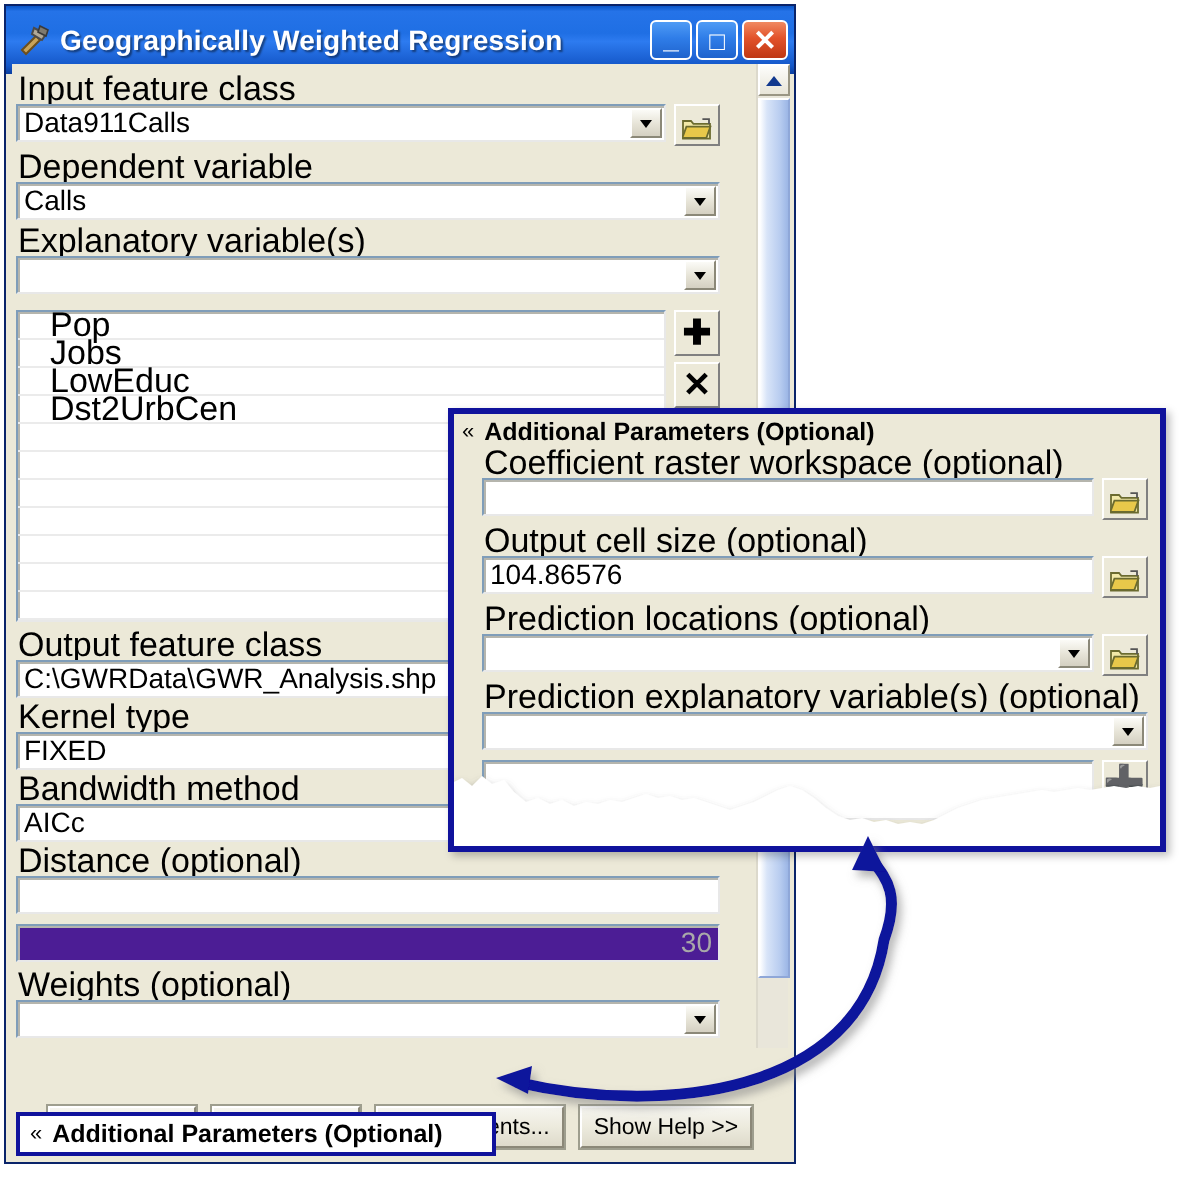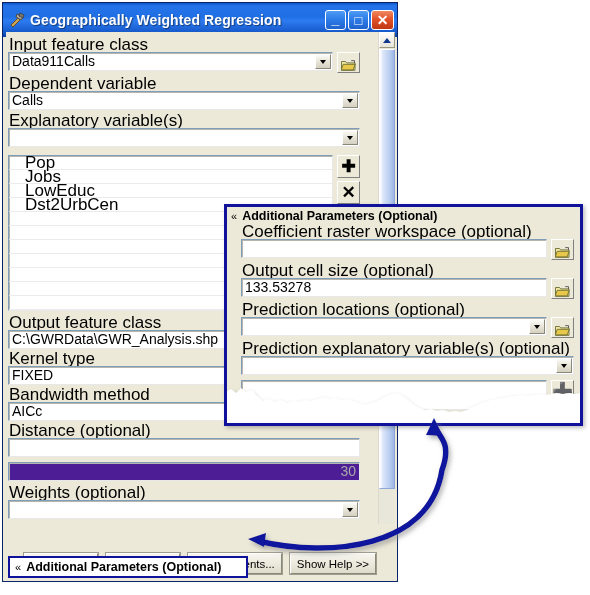--- a/index.html
+++ b/index.html
@@ -426,21 +426,21 @@
               <path d="M2.2 5.3 h12 l-2 5.6 h-12 z" fill="#e8c84a" stroke="#6b6b2f" stroke-width=".9"></path>
               <path d="M10.2 1.6 h3.3 v2.4" fill="none" stroke="#555" stroke-width=".9"></path>
             </svg>
           </span>
         </div>
       </div>
 
       <div style="height:4px"></div>
       <div class="lbl">Output cell size (optional)</div>
       <div class="fieldrow">
-        <div class="txt">133.53278</div>
+        <div class="txt">104.86576</div>
         <div class="iconbtn">
           <span class="folder">
             <svg width="15" height="12" viewBox="0 0 15 12">
               <path d="M0.5 2.5 h4 l1.2 1.4 h8.3 v7.4 h-13.5 z" fill="#f2e9a8" stroke="#6b6b2f" stroke-width=".9"></path>
               <path d="M2.2 5.3 h12 l-2 5.6 h-12 z" fill="#e8c84a" stroke="#6b6b2f" stroke-width=".9"></path>
               <path d="M10.2 1.6 h3.3 v2.4" fill="none" stroke="#555" stroke-width=".9"></path>
             </svg>
           </span>
         </div>
       </div>

